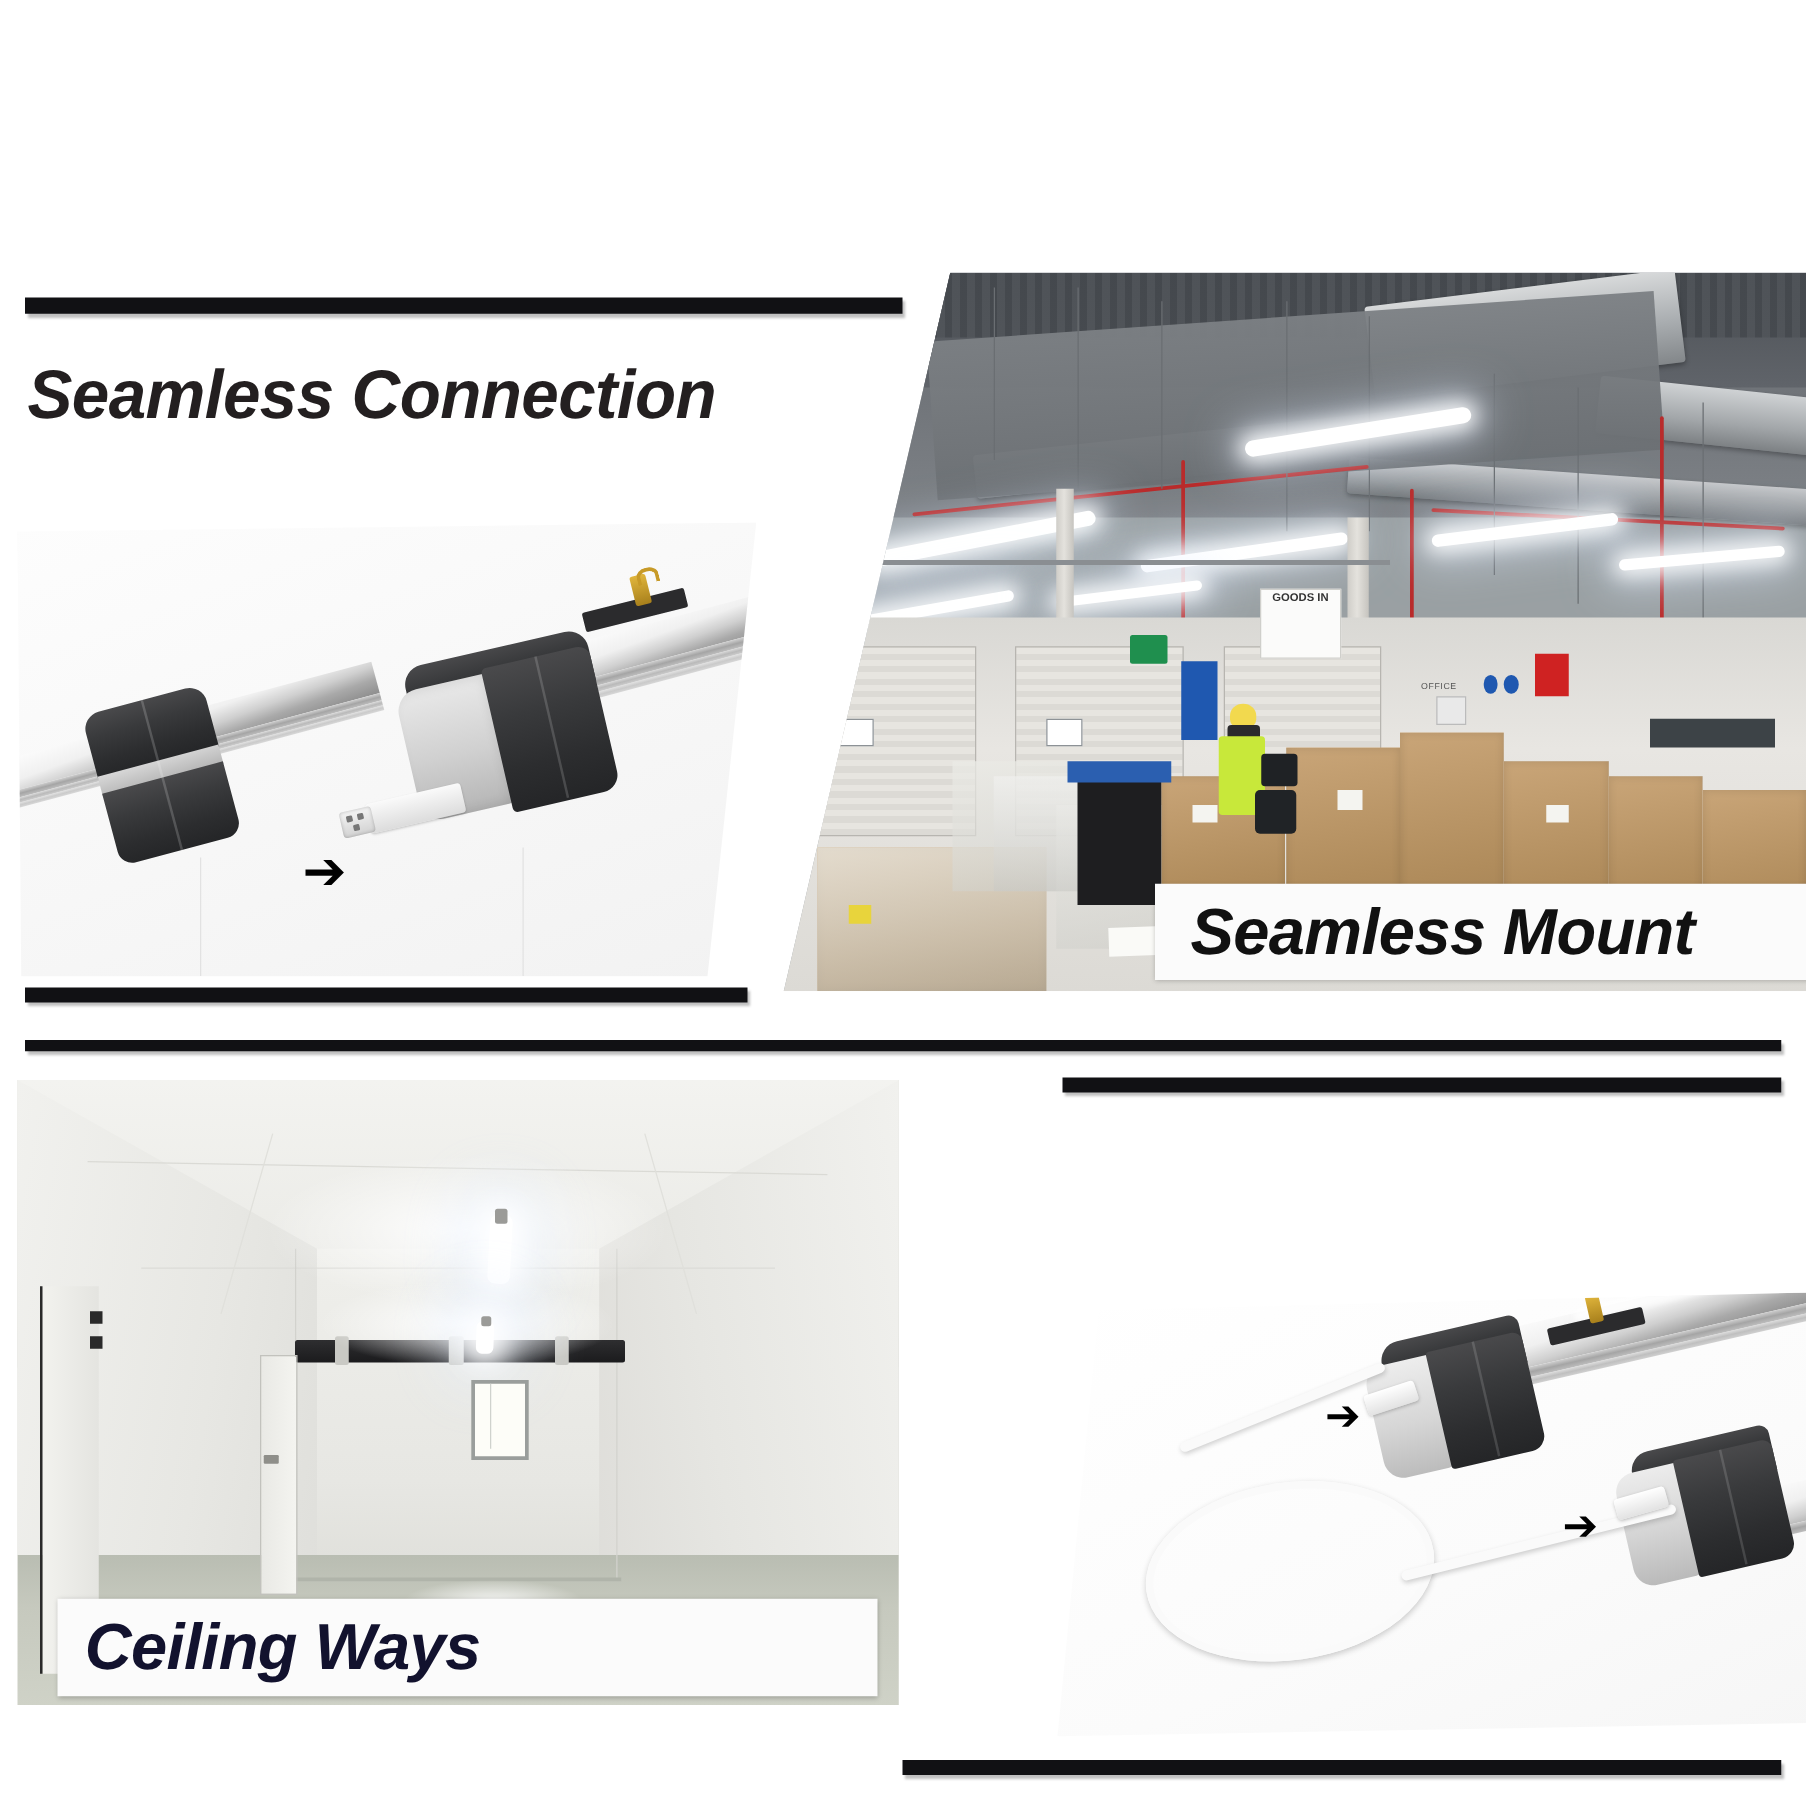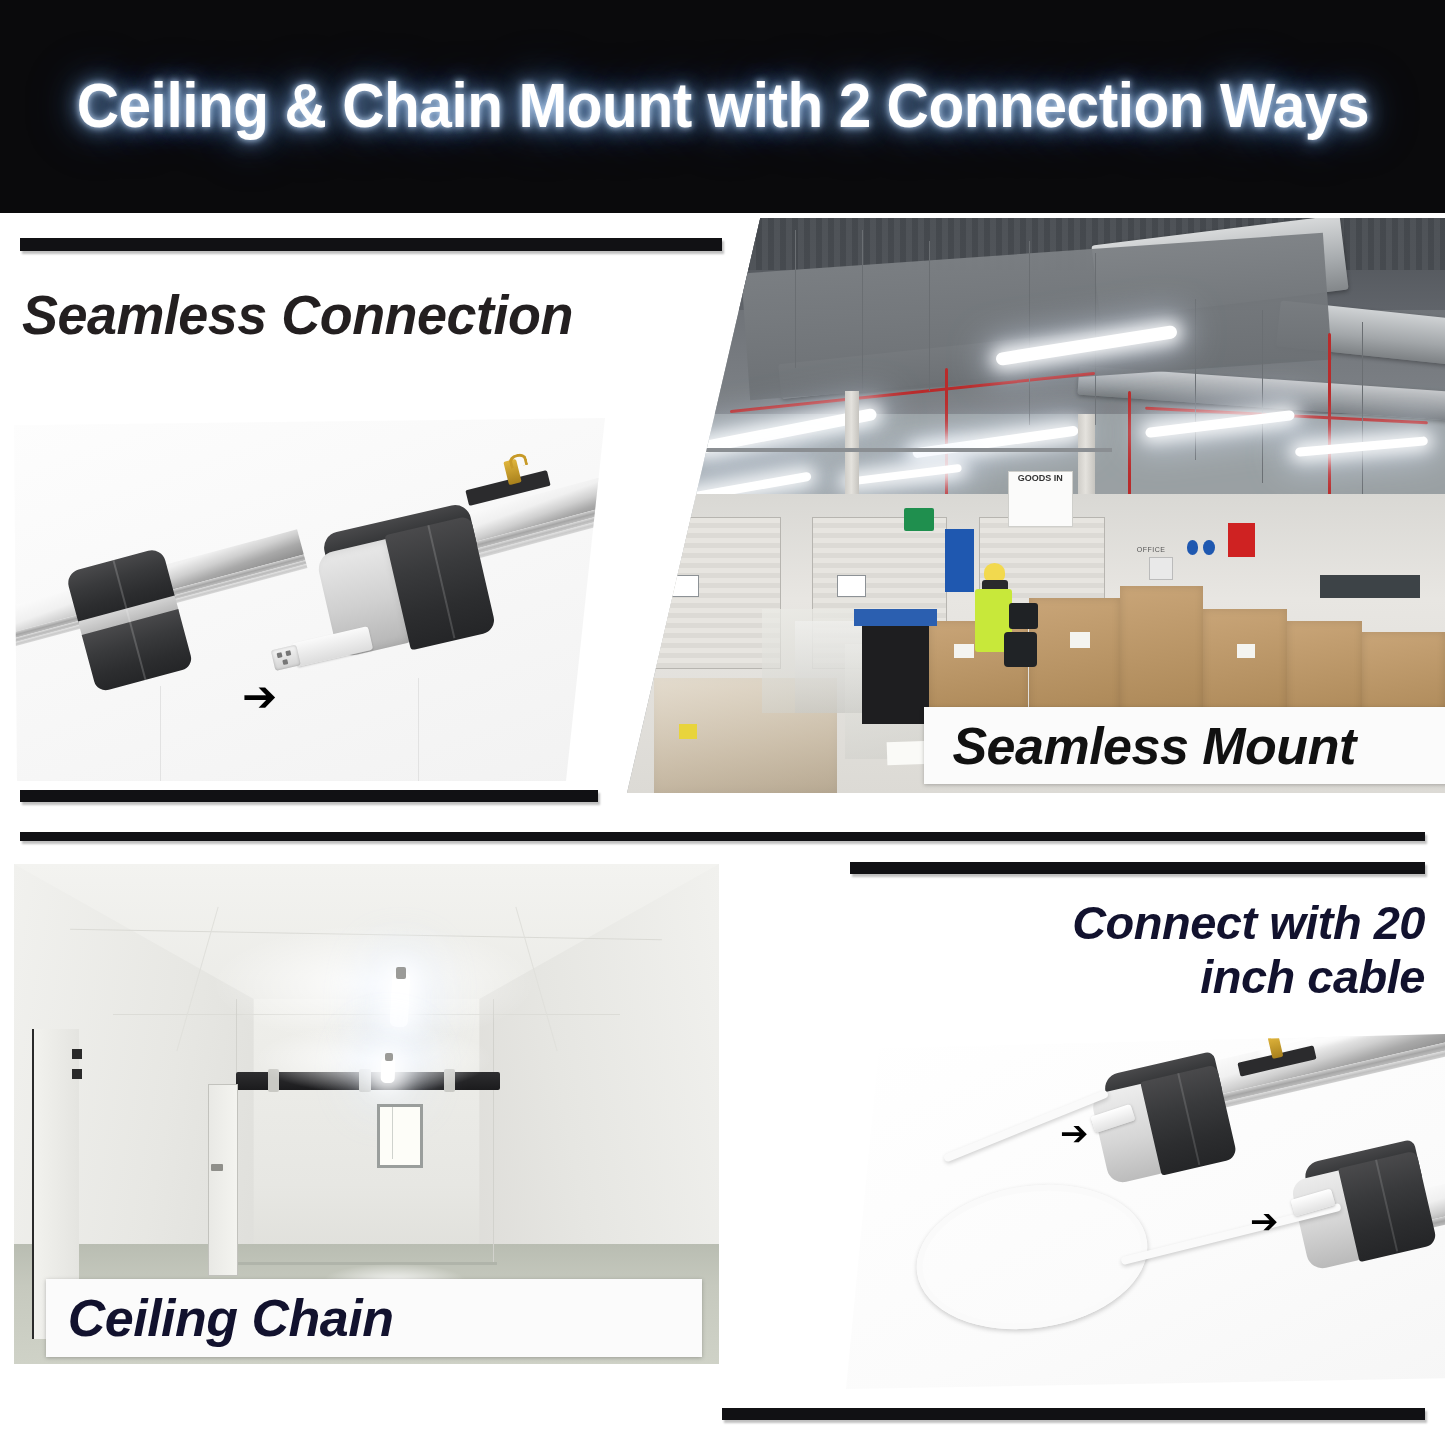--- a/index.html
+++ b/index.html
@@ -161,23 +161,20 @@
   .pf-bracket{position:absolute;background:#2b2b2d;}
   .pf-screw{position:absolute;background:linear-gradient(180deg,#e0b53c,#a8801c);border-radius:2px;}
   .pf-pin{position:absolute;background:linear-gradient(180deg,#fafafa,#dcdcdc);border-radius:3px;
     box-shadow:0 1px 2px rgba(0,0,0,0.2);}
 </style>
 </head>
 <body>
 
 <div class="stage">
 
-  <div class="header">
-    <div class="header-title">Ceiling &amp; Chain Mount with 2 Connection Ways</div>
-  </div>
 
   <div class="rule" style="left:20px;top:238px;width:702px;height:13px;"></div>
   <div class="rule" style="left:20px;top:790px;width:578px;height:12px;"></div>
   <div class="rule" style="left:20px;top:832px;width:1405px;height:9px;"></div>
   <div class="rule" style="left:850px;top:862px;width:575px;height:12px;"></div>
   <div class="rule" style="left:722px;top:1408px;width:703px;height:12px;"></div>
 
   <div class="seamless-title">Seamless Connection</div>
 
   <div class="seamless-photo">
@@ -379,28 +376,24 @@
     <div style="position:absolute;left:8.2%;top:88%;width:1.4%;height:2%;background:#2a2a2a;"></div>
     <div class="g-door" style="left:27.5%;top:44%;width:4%;height:38%;"></div>
     <div style="position:absolute;left:28%;top:60%;width:1.6%;height:1.4%;background:#8f8f8a;border-radius:1px;"></div>
 
     <div style="position:absolute;left:44%;top:80%;width:20%;height:7%;
       background:radial-gradient(ellipse at center,rgba(255,255,255,.85),rgba(255,255,255,0) 72%);"></div>
     <div style="position:absolute;left:52%;top:86%;width:34%;height:12%;
       background:radial-gradient(ellipse at center,rgba(255,255,255,.45),rgba(255,255,255,0) 72%);"></div>
 
     <div class="band" style="left:4.5%;top:83%;width:90%;height:15.5%;padding-left:22px;">
-      <span class="band-text" style="font-size:52px;color:#12122e;">Ceiling Chain</span>
+      <span class="band-text" style="font-size:52px;color:#12122e;">Ceiling Ways</span>
     </div>
   </div>
 
-  <div class="connect-title">
-    <div>Connect with 20</div>
-    <div>inch cable</div>
-  </div>
 
   <div class="cable-photo">
 
     <div style="position:absolute;left:300px;top:18px;width:330px;height:110px;transform:rotate(-13deg);transform-origin:left top;">
       <div class="pf-body" style="left:0;top:24px;width:330px;height:34px;border-radius:3px;"></div>
       <div class="pf-ridge" style="left:0;top:58px;width:330px;height:8px;"></div>
       <div class="pf-ridge" style="left:0;top:66px;width:330px;height:6px;opacity:.7;"></div>
       <div style="position:absolute;left:110px;top:22px;width:140px;height:10px;background:rgba(255,255,255,.75);border-radius:5px;filter:blur(2px);"></div>
     </div>
 

